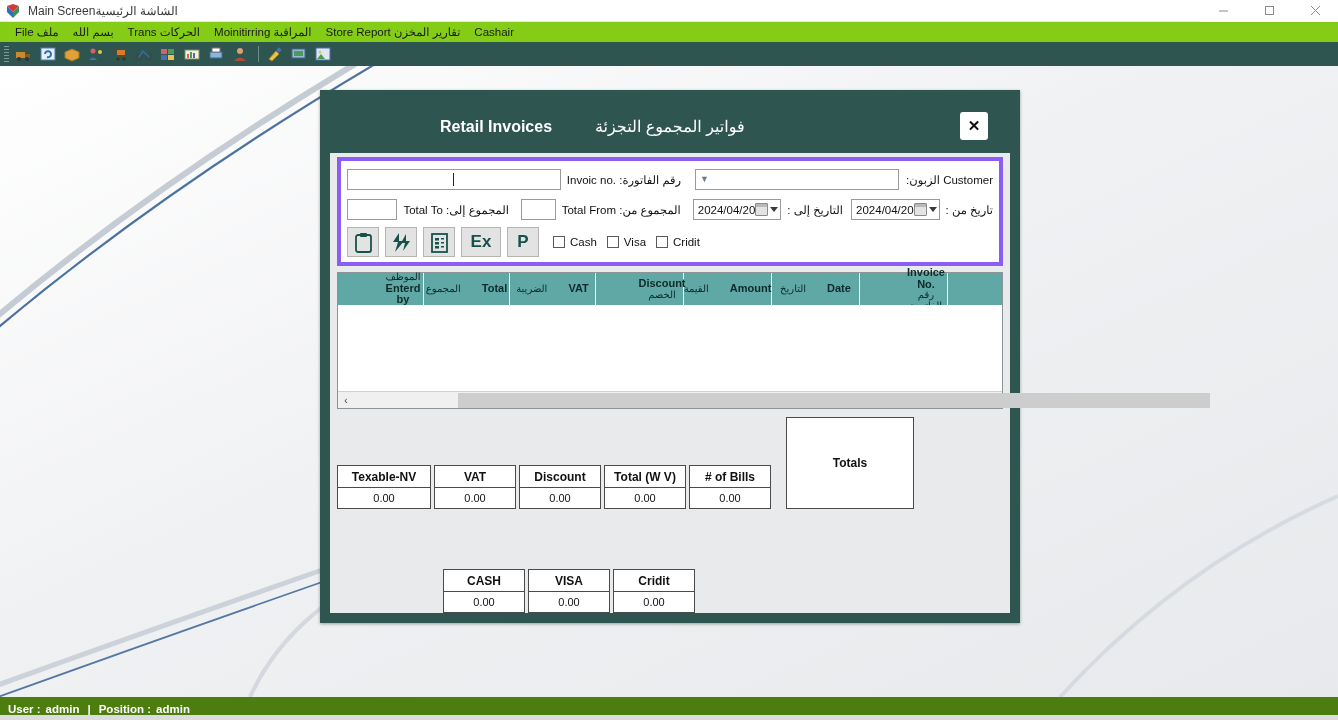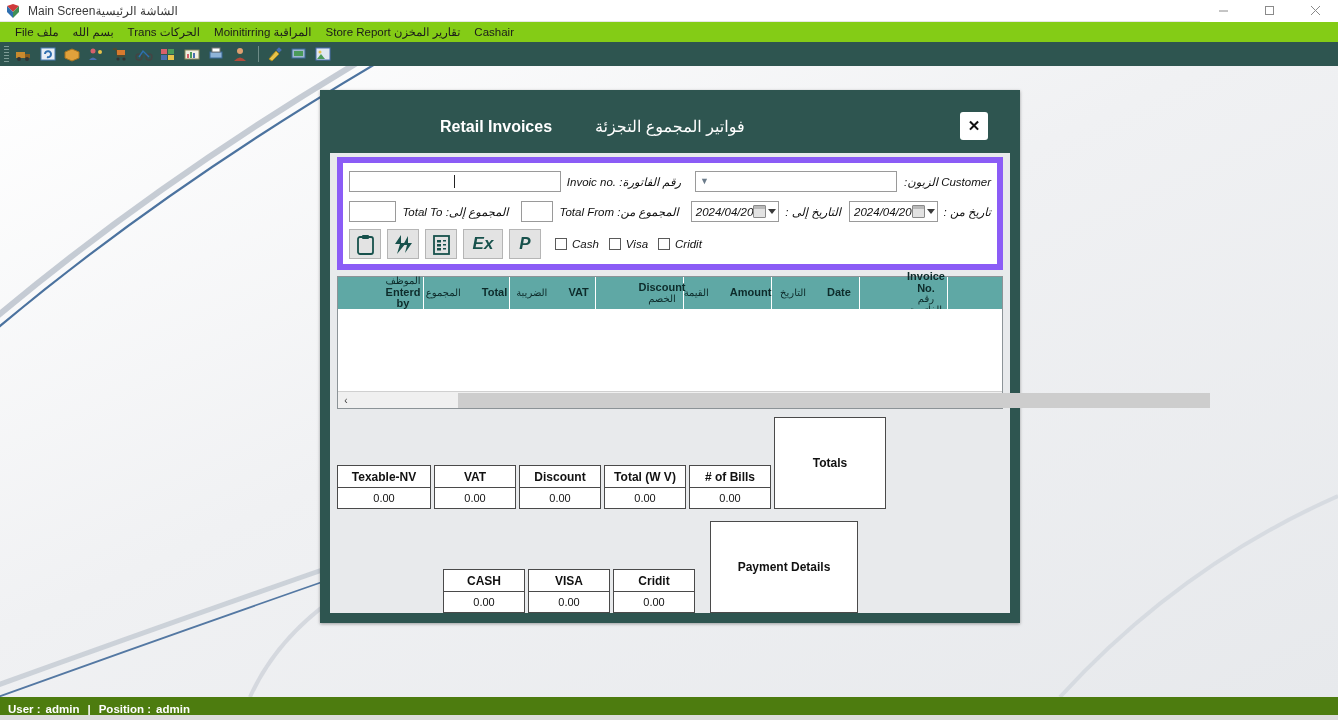--- a/index.html
+++ b/index.html
@@ -83,22 +83,22 @@
     color: #ffffff; font-size: 16px; position: absolute; left: 265px; direction: rtl;
   }
   #dlg-close {
     position: absolute; right: 22px; top: 12px; width: 28px; height: 28px;
     background: #ffffff; border-radius: 3px; display: flex; align-items: center;
     justify-content: center; font-size: 15px; font-weight: bold; color: #111;
   }
 
   
   #filter-panel {
-    margin: 4px 7px 0 7px; background: #ffffff; border: 6px solid #8b5cf6;
-    padding: 6px 6px 5px 6px; flex: none; font-style: italic;
+    margin: 4px 7px 0 7px; background: #ffffff; border: 4px solid #8b5cf6;
+    padding: 6px 6px 5px 6px; flex: none;
   }
   .frow { display: flex; align-items: center; height: 25px; margin-bottom: 5px; }
   .lbl { font-size: 11.5px; color: #111; white-space: nowrap; }
   .lbl .ar { direction: rtl; unicode-bidi: embed; }
   .tf {
     border: 1px solid #9a9a9a; background: #ffffff; height: 21px;
     font-size: 11.5px; padding: 0 3px; line-height: 19px; color: #111;
   }
   .combo {
     border: 1px solid #9a9a9a; background:#fff; height: 21px; position: relative;
@@ -536,37 +536,36 @@
           <div class="tot-v">0.00</div>
         </div>
         <div class="tot-col" style="width:82px;">
           <div class="tot-h">Total (W V)</div>
           <div class="tot-v">0.00</div>
         </div>
         <div class="tot-col" style="width:82px;">
           <div class="tot-h"># of Bills</div>
           <div class="tot-v">0.00</div>
         </div>
-        <div class="tot-label" style="width:112px; ">Totals</div>
+        <div class="tot-label" style="width:128px; margin-left:12px;">Totals</div>
       </div>
 
       <div class="tot-row" style="margin-left:106px;">
         <div class="tot-col" style="width:82px;">
           <div class="tot-h">CASH</div>
           <div class="tot-v">0.00</div>
         </div>
         <div class="tot-col" style="width:82px;">
           <div class="tot-h">VISA</div>
           <div class="tot-v">0.00</div>
         </div>
         <div class="tot-col" style="width:82px;">
           <div class="tot-h">Cridit</div>
           <div class="tot-v">0.00</div>
         </div>
-        <div class="tot-label" style="width:148px; margin-left:12px;">Payment Details</div>
       </div>
 
     </div>
 
   </div>
 </div>
 
 <div id="statusbar">
   <span>User :</span>
   <span style="margin-left:5px;">admin</span>

